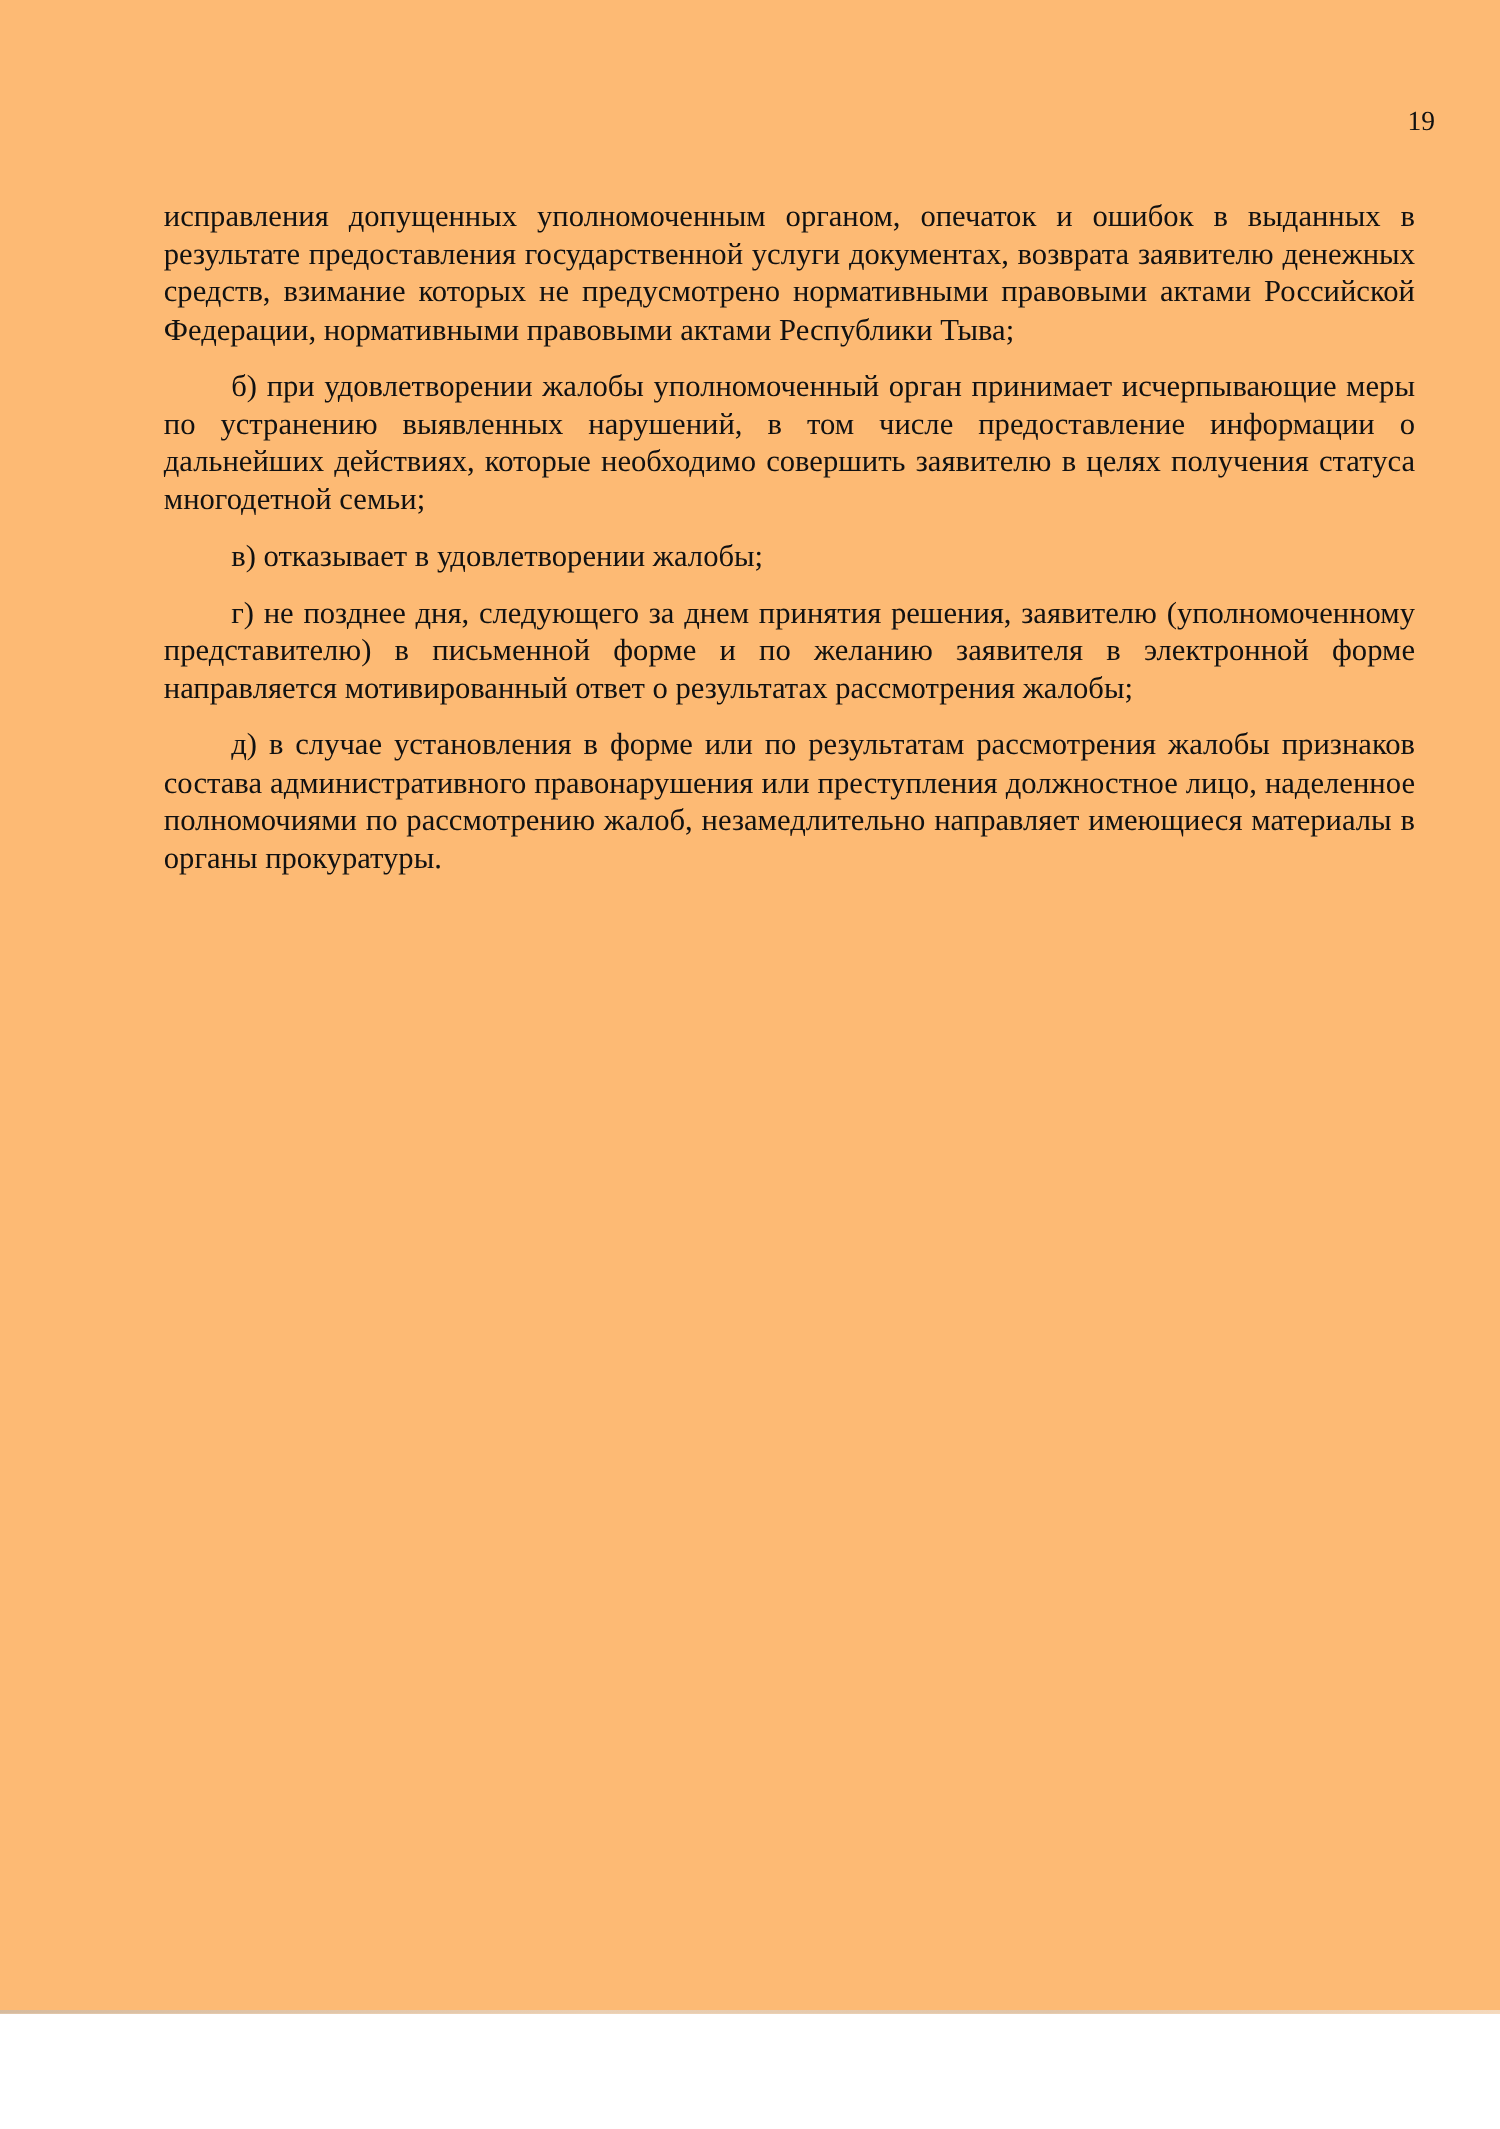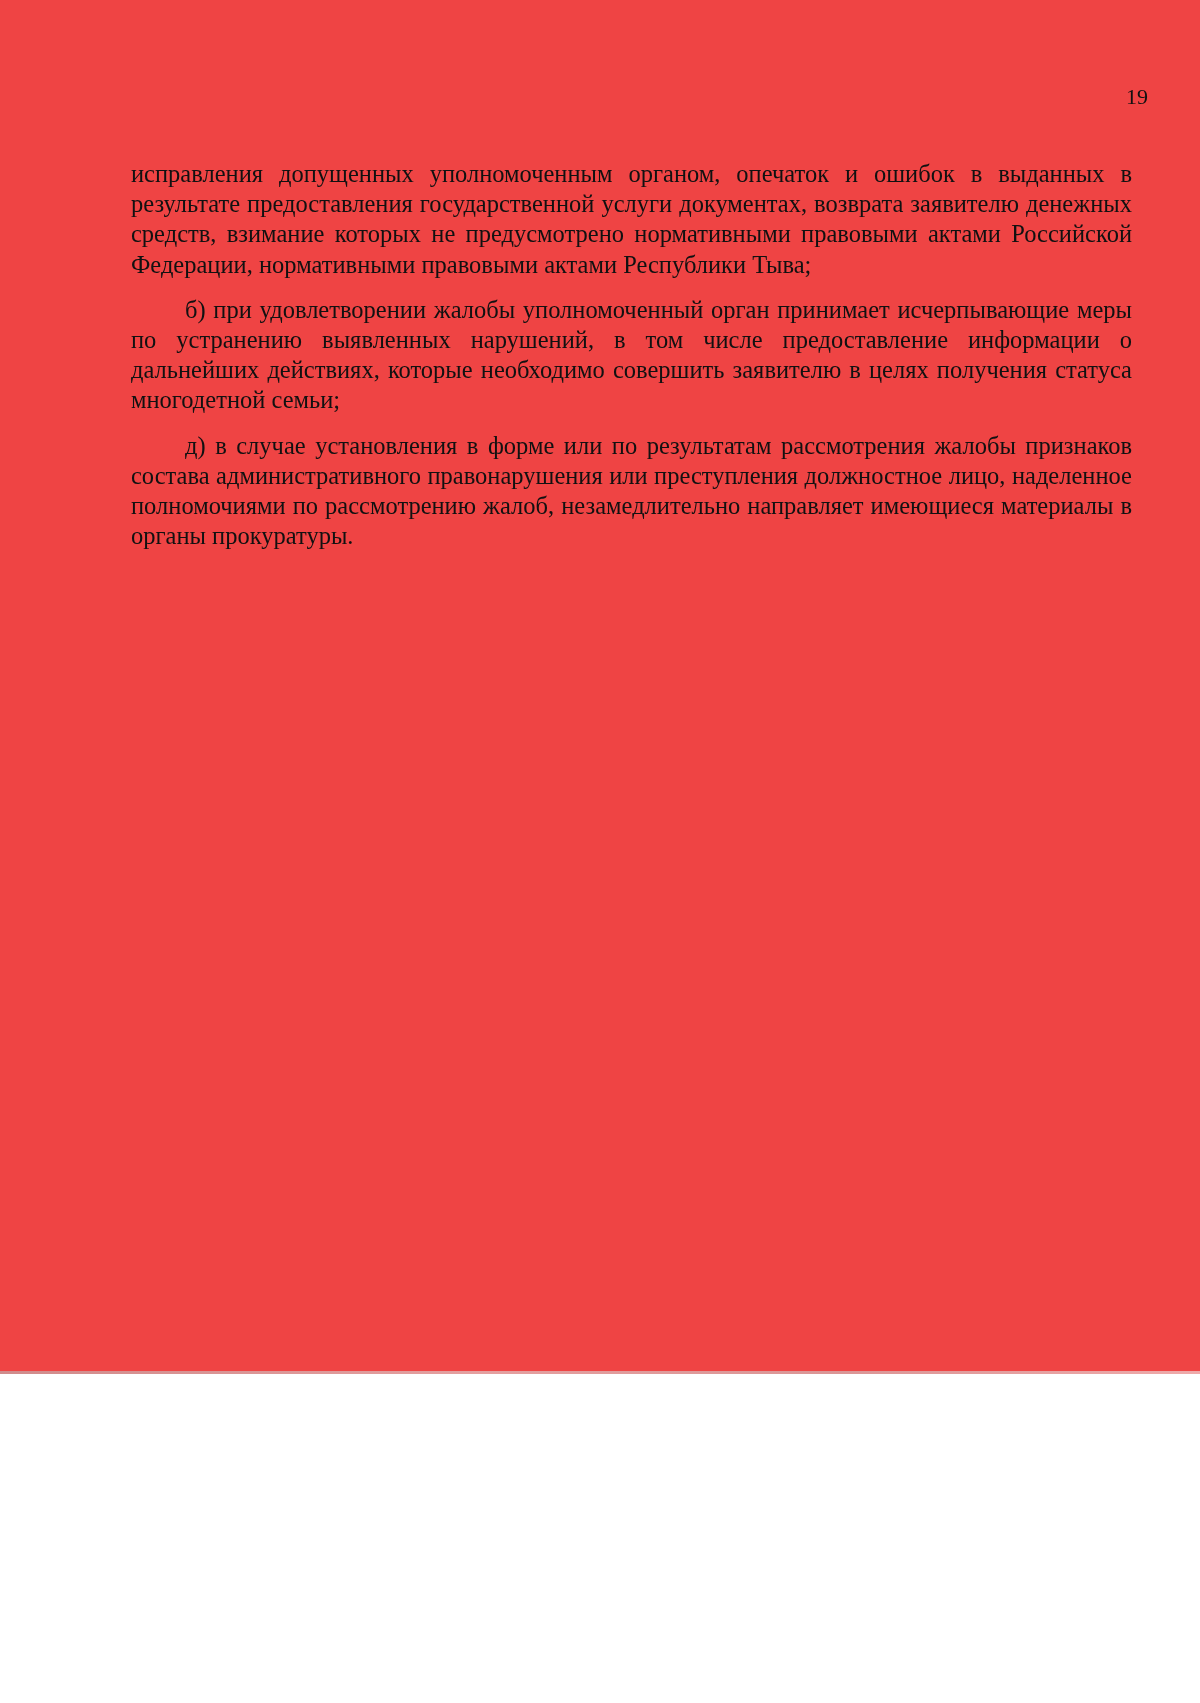--- a/index.html
+++ b/index.html
@@ -1,19 +1,19 @@
 <!DOCTYPE html>
 <html><head>
 <meta charset="utf-8">
 <style>
   html, body { margin: 0; padding: 0; background: #ffffff; }
   body { width: 1200px; height: 1703px; position: relative; overflow: hidden; }
   .page {
-    position: absolute; left: 0; top: 0; width: 1200px; height: 1374px;
-    background: #ef4444; color: #111111;
+    position: absolute; left: 0; top: 0; width: 1200px; height: 1611px;
+    background: #fdba74; color: #111111;
     font-family: "Liberation Serif", "DejaVu Serif", serif;
   }
   .page-number {
     position: absolute; top: 84px; right: 52px;
     font-size: 22px; line-height: 26px;
   }
   .body-text {
     position: absolute; left: 116px; top: 144px; width: 1031px;
     font-size: 24.5px; line-height: 30.2px;
     text-align: justify;
@@ -27,16 +27,18 @@
   }
 </style>
 </head>
 <body>
 
 <div class="page">
   <div class="page-number">19</div>
   <div class="body-text">
     <p>исправления допущенных уполномоченным органом, опечаток и ошибок в выданных в результате предоставления государственной услуги документах, возврата заявителю денежных средств, взимание которых не предусмотрено нормативными правовыми актами Российской Федерации, нормативными правовыми актами Республики Тыва;</p>
     <p class="indent">б) при удовлетворении жалобы уполномоченный орган принимает исчерпывающие меры по устранению выявленных нарушений, в том числе предоставление информации о дальнейших действиях, которые необходимо совершить заявителю в целях получения статуса многодетной семьи;</p>
+    <p class="indent">в) отказывает в удовлетворении жалобы;</p>
+    <p class="indent">г) не позднее дня, следующего за днем принятия решения, заявителю (уполномоченному представителю) в письменной форме и по желанию заявителя в электронной форме направляется мотивированный ответ о результатах рассмотрения жалобы;</p>
     <p class="indent">д) в случае установления в форме или по результатам рассмотрения жалобы признаков состава административного правонарушения или преступления должностное лицо, наделенное полномочиями по рассмотрению жалоб, незамедлительно направляет имеющиеся материалы в органы прокуратуры.</p>
   </div>
   <div class="bottom-line"></div>
 </div>
 
 </body></html>

